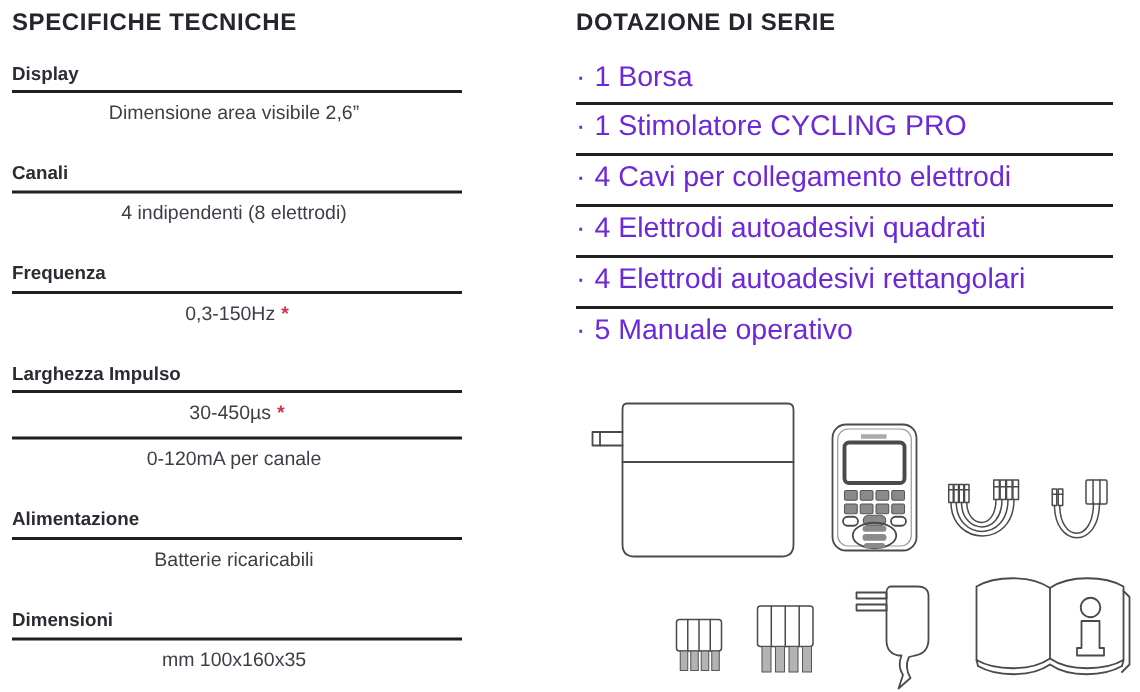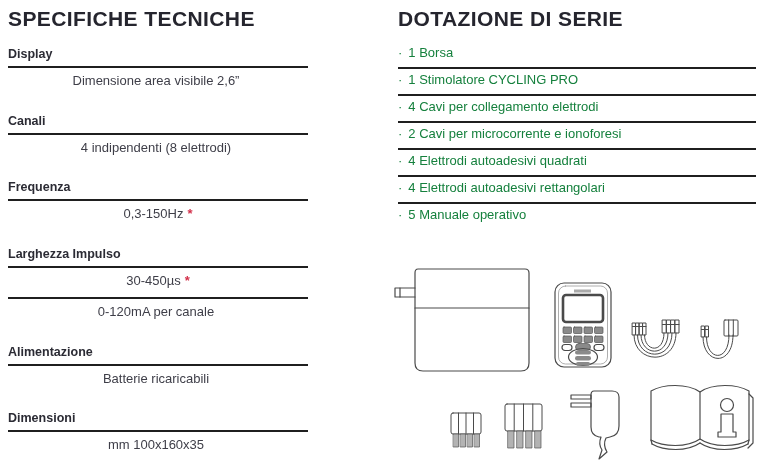--- a/index.html
+++ b/index.html
@@ -2,35 +2,35 @@
 <html><head>
 <meta charset="utf-8">
 <style>
   * { box-sizing: border-box; }
   html,body { margin:0; padding:0; }
   body {
     width:760px; height:461px; background:#ffffff; position:relative; overflow:hidden;
     font-family:"Liberation Sans", sans-serif; color:#3e3e48;
   }
   .left-col  { position:absolute; left:8px;  top:7px; width:300px; }
-  .right-col { position:absolute; left:398px; top:7px; width:358px; }
+  .right-col { position:absolute; left:384px; top:7px; width:358px; }
   .section-title {
-    font-size:21px; font-weight:bold; letter-spacing:.4px; color:#25252e;
+    font-size:16px; font-weight:bold; letter-spacing:.4px; color:#25252e;
     margin:0 0 12px 0; line-height:1.1;
   }
   
   .spec-label { font-size:12.5px; font-weight:bold; color:#2b2b34; padding:2px 0 4px; line-height:1.1;margin-top:16px; }
   .spec-rule  { height:0; border-top:2px solid #1f1f1f; }
   .spec-value { font-size:13px; color:#3e3e48; padding:6px 0 8px; line-height:1.15;text-align:center; }
   .red-star   { color:#d3304a; font-weight:bold; margin-left:4px; }
   .footnote   { margin-top:15px; font-size:13px; color:#b8486a; line-height:1.2; }
   .footnote .marker { color:#d3304a; font-weight:bold; margin-right:4px; }
   
   .equip-item {
-    font-size:13px; color:#15803d; padding:4px 0 6px; line-height:1.15;
+    font-size:19px; color:#6d28d9; padding:4px 0 6px; line-height:1.15;
     border-bottom:2px solid #1f1f1f;
   }
   .equip-item:last-child { border-bottom:none; }
   .equip-item .bullet { margin-right:6px; }
   
   .illustrations { position:absolute; left:390px; top:252px; width:370px; height:209px; }
   .illu { position:absolute; }
   .illu svg { display:block; }
   .lineart { stroke:#4a4a4a; fill:none; stroke-width:1.2; stroke-linejoin:round; stroke-linecap:round; }
 </style>
@@ -84,21 +84,20 @@
     <span class="marker">*</span><span>In base al tipo di corrente</span>
   </div>
 </div>
 
 <div class="right-col">
   <h1 class="section-title">DOTAZIONE DI SERIE</h1>
 
   <div class="equip-item"><span class="bullet">·</span><span>1 Borsa</span></div>
   <div class="equip-item"><span class="bullet">·</span><span>1 Stimolatore CYCLING PRO</span></div>
   <div class="equip-item"><span class="bullet">·</span><span>4 Cavi per collegamento elettrodi</span></div>
-  <div class="equip-item"><span class="bullet">·</span><span>2 Cavi per microcorrente e ionoforesi</span></div>
   <div class="equip-item"><span class="bullet">·</span><span>4 Elettrodi autoadesivi quadrati</span></div>
   <div class="equip-item"><span class="bullet">·</span><span>4 Elettrodi autoadesivi rettangolari</span></div>
   <div class="equip-item"><span class="bullet">·</span><span>5 Manuale operativo</span></div>
 </div>
 
 <div class="illustrations">
 
   <div class="illu" style="left:2px; top:12px;">
     <svg width="142" height="112" viewBox="0 0 142 112">
       <g class="lineart">

